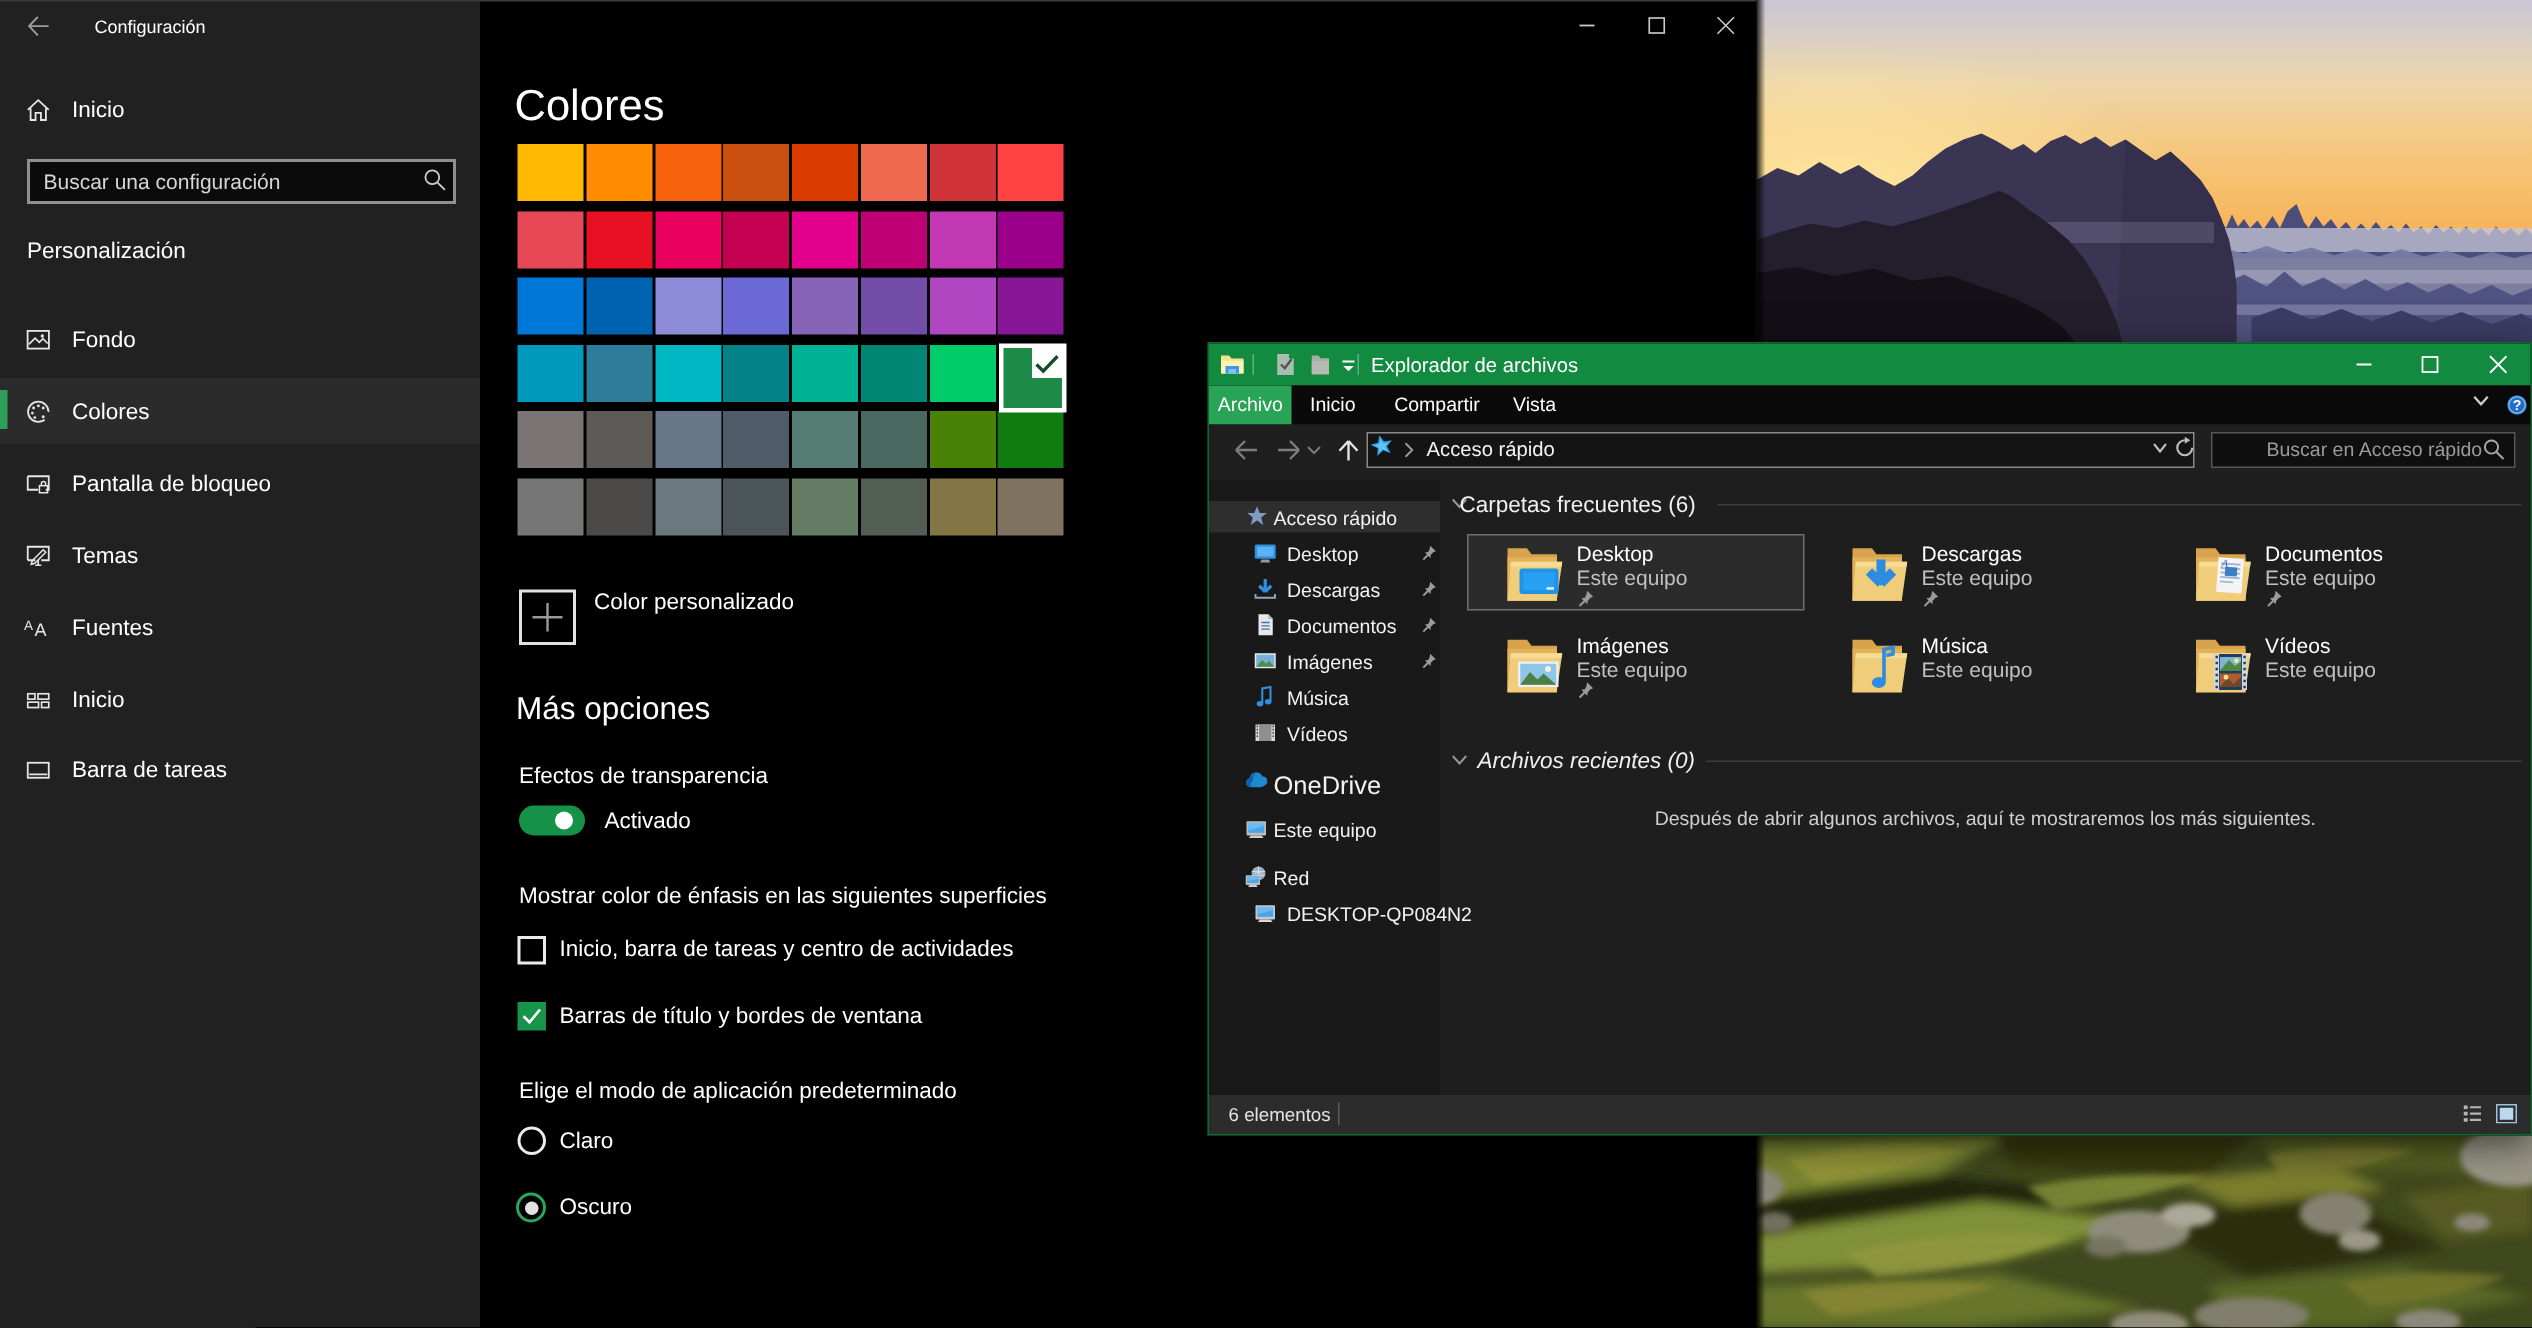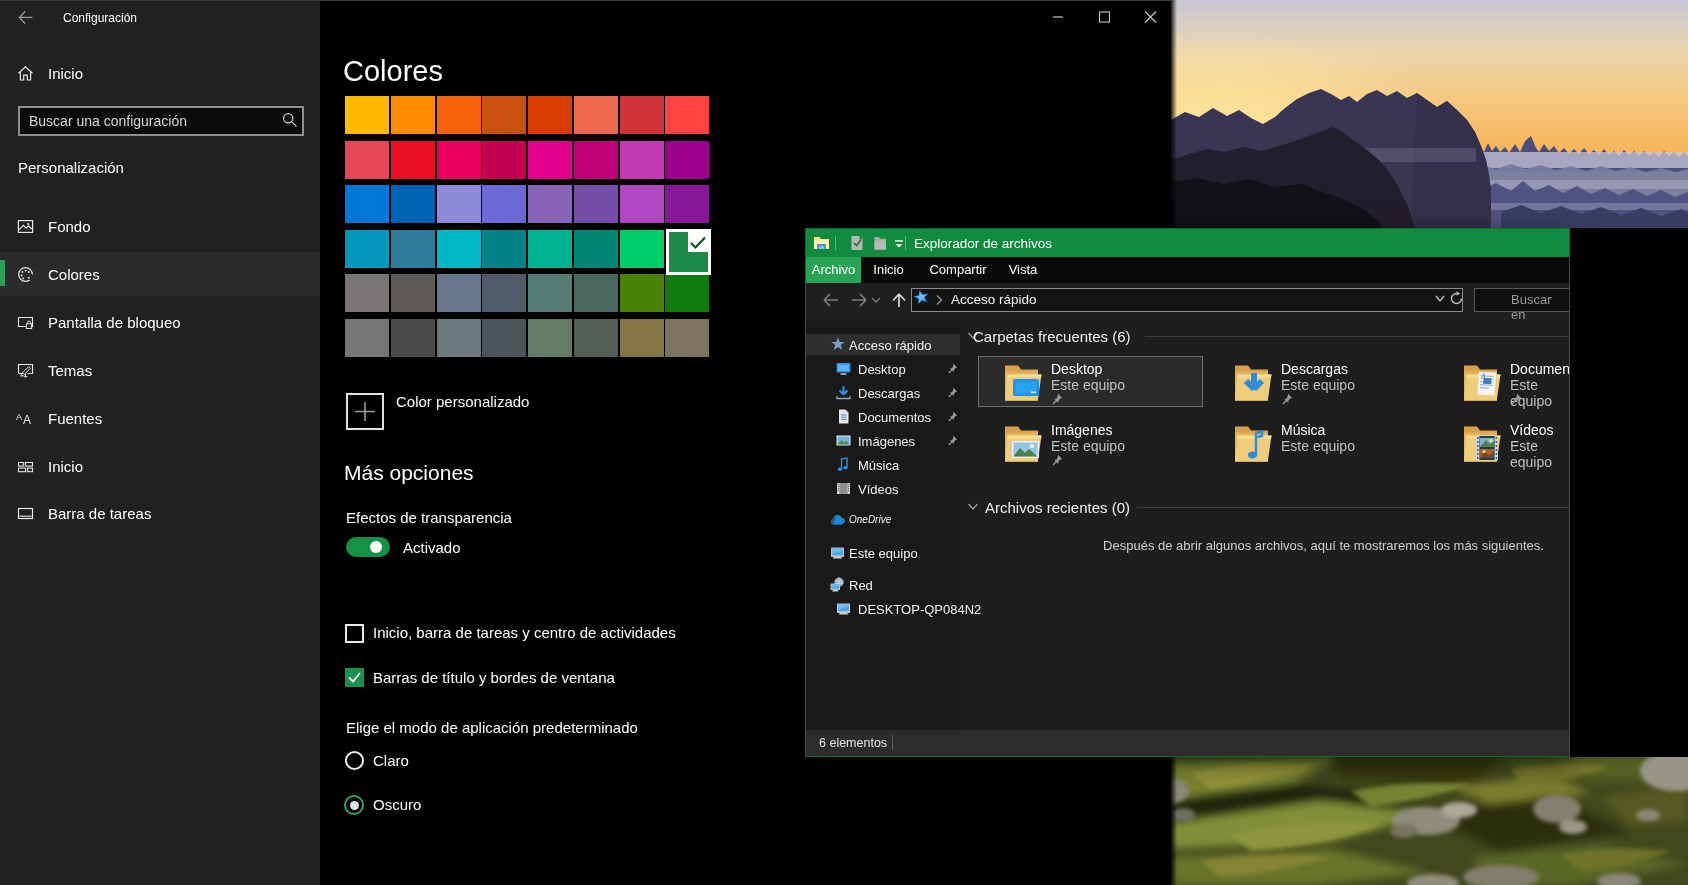--- a/index.html
+++ b/index.html
@@ -250,20 +250,21 @@
 
   <div class="abs" style="left:344px;top:461px;font-size:21px;color:#fff;">Más opciones</div>
 
   <div class="abs" style="left:346px;top:509px;font-size:15px;color:#fff;">Efectos de transparencia</div>
 
   <div class="abs" style="left:346px;top:537px;width:44px;height:20px;border-radius:10px;background:#159148;">
     <div class="abs" style="left:24px;top:4px;width:12px;height:12px;border-radius:50%;background:#fff;"></div>
   </div>
   <div class="abs" style="left:403px;top:539px;font-size:15px;color:#fff;">Activado</div>
 
+  <div class="abs" style="left:346px;top:589px;font-size:15px;color:#fff;">Mostrar color de énfasis en las siguientes superficies</div>
 
   <div class="abs" style="left:345px;top:624px;width:19px;height:19px;border:2px solid #ebebeb;"></div>
   <div class="abs" style="left:373px;top:624px;font-size:15px;color:#fff;">Inicio, barra de tareas y centro de actividades</div>
 
   <div class="abs" style="left:345px;top:668px;width:19px;height:19px;background:#17944a;">
     <svg width="19" height="19" viewBox="0 0 19 19">
         <path d="M4,9.5 L8,13.5 L15,5" stroke="#fff" stroke-width="1.8" fill="none"></path>
       </svg>
   </div>
   <div class="abs" style="left:373px;top:669px;font-size:15px;color:#fff;">Barras de título y bordes de ventana</div>
@@ -271,21 +272,21 @@
   <div class="abs" style="left:346px;top:719px;font-size:15px;color:#fff;">Elige el modo de aplicación predeterminado</div>
 
   <div class="abs" style="left:345px;top:751px;width:19px;height:19px;border-radius:50%;border:2px solid #ebebeb;"></div>
   <div class="abs" style="left:373px;top:752px;font-size:15px;color:#fff;">Claro</div>
 
   <div class="abs" style="left:344px;top:795px;width:20px;height:20px;border-radius:50%;border:2px solid #26a85c;"></div>
   <div class="abs" style="left:349.5px;top:800.5px;width:9px;height:9px;border-radius:50%;background:#e2e2e2;"></div>
   <div class="abs" style="left:373px;top:796px;font-size:15px;color:#fff;">Oscuro</div>
 </div>
 
-<div class="abs" id="explorer" style="left:805px;top:228px;width:765px;height:529px;border:1px solid #0c6b30;background:#1e1e1f;overflow:hidden;box-shadow:0 6px 22px rgba(0,0,0,0.55);">
+<div class="abs" id="explorer" style="left:805px;top:228px;width:883px;height:529px;border:1px solid #0c6b30;background:#1e1e1f;overflow:hidden;box-shadow:0 6px 22px rgba(0,0,0,0.55);">
 
   <div class="abs" style="left:0;top:0;width:881px;height:28px;background:#128b40;"></div>
 
   <svg class="abs" style="left:7px;top:6px;" width="18" height="16" viewBox="0 0 18 16">
     <path d="M1,2 L6.5,2 L8,4 L16,4 L16,14 L1,14 Z" fill="#f7e28a"></path>
     <path d="M1,5.5 L16,5.5 L16,14 L1,14 Z" fill="#fdf3b7"></path>
     <path d="M4,9 L13,9 L13,14 L4,14 Z" fill="#3b99e0"></path>
     <path d="M6,11 L11,11 L11,14 L6,14 Z" fill="#7cc3f2"></path>
   </svg>
   <div class="abs" style="left:29px;top:7px;width:1px;height:14px;background:#5fb37f;"></div>
@@ -410,21 +411,21 @@
       <svg class="abs" style="left:30px;top:252px;" width="15" height="15" viewBox="0 0 15 15">
         <rect x="1" y="2" width="13" height="11" fill="#d8d8d8"></rect>
         <rect x="3.4" y="2" width="8.2" height="11" fill="#8f8f8f"></rect>
         <path d="M1.7,3.2 h1 M1.7,5.4 h1 M1.7,7.6 h1 M1.7,9.8 h1 M12.3,3.2 h1 M12.3,5.4 h1 M12.3,7.6 h1 M12.3,9.8 h1" stroke="#4a4a4a" stroke-width="1.1"></path>
       </svg>
       <div class="abs" style="left:52px;top:253px;font-size:13px;color:#f2f2f2;">Vídeos</div>
       <svg class="abs" style="left:24px;top:284px;" width="15" height="15" viewBox="0 0 15 15">
         <path d="M3.6,11.8 a3,3 0 0 1 -0.5,-5.9 a4.5,4.5 0 0 1 8.6,-1.2 a3.1,3.1 0 0 1 1.2,6 q-0.8,1.1 -2.6,1.1 Z" fill="#1e88d2"></path>
         <path d="M3.6,11.8 a3,3 0 0 1 -0.5,-5.9 a4.5,4.5 0 0 1 4.2,-3 q-2.6,1.8 -2,4.4 q-1.9,1.2 -1.2,4.5 Z" fill="#1060a8"></path>
       </svg>
-      <div class="abs" style="left:43px;top:285px;font-size:10px;color:#f2f2f2;font-style:italic;">OneDrive</div>
+      <div class="abs" style="left:43px;top:285px;font-size:17px;color:#f2f2f2;">OneDrive</div>
       <svg class="abs" style="left:24px;top:316px;" width="15" height="15" viewBox="0 0 15 15">
         <rect x="1" y="2.5" width="13" height="9.5" rx="0.6" fill="#bdbdbd"></rect>
         <rect x="2.2" y="3.6" width="10.6" height="6.6" fill="#49a5ea"></rect>
         <path d="M2.2,3.6 h10.6 v2.2 l-10.6,2.8 Z" fill="#6dbaf2"></path>
         <path d="M4,12 h7 l1.5,1.6 h-10 Z" fill="#cfcfcf"></path>
       </svg>
       <div class="abs" style="left:43px;top:317px;font-size:13px;color:#f2f2f2;">Este equipo</div>
       <svg class="abs" style="left:24px;top:348px;" width="15" height="15" viewBox="0 0 15 15">
         <circle cx="9" cy="5.2" r="4.6" fill="#9ab0c2"></circle>
         <path d="M4.6,4 h8.8 M4.6,6.6 h8.8 M9,0.6 v9.2 M6.5,5.2 a7,7 0 0 1 5,0" stroke="#d8e4ee" stroke-width="0.6" fill="none"></path>
@@ -536,21 +537,21 @@
         <path d="M18,35 L23,29 L27,33 L32,28 L32,35 Z" fill="#6a4a2a"></path>
         <circle cx="22" cy="28.5" r="1.6" fill="#f2e88a"></circle>
   </svg>
       <div class="abs" style="left:704px;top:193px;font-size:14px;color:#fff;">Vídeos</div>
       <div class="abs" style="left:704px;top:209px;font-size:14px;color:#c0c0c0;">Este equipo</div>
     </div>
 
   <svg class="abs" style="left:161px;top:273px;" width="12" height="10" viewBox="0 0 12 10">
     <path d="M1.5,2 L6,7 L10.5,2" stroke="#9a9a9a" stroke-width="1.3" fill="none"></path>
   </svg>
-  <div class="abs" style="left:179px;top:270px;font-size:15px;color:#f0f0f0;">Archivos recientes (0)</div>
+  <div class="abs" style="left:179px;top:270px;font-size:15px;color:#f0f0f0;font-style:italic;">Archivos recientes (0)</div>
   <div class="abs" style="left:331px;top:278px;width:544px;height:1px;background:#3d3d3d;"></div>
 
   <div class="abs" style="left:154px;top:309px;width:727px;text-align:center;font-size:13px;color:#cfcfcf;">Después de abrir algunos archivos, aquí te mostraremos los más siguientes.</div>
 
   <div class="abs" style="left:0;top:501px;width:881px;height:26px;background:#2c2c2c;"></div>
   <div class="abs" style="left:13px;top:507px;font-size:12.5px;color:#e3e3e3;">6 elementos</div>
   <div class="abs" style="left:86px;top:506px;width:1px;height:15px;background:#5a5a5a;"></div>
   <svg class="abs" style="left:836px;top:507px;" width="13" height="13" viewBox="0 0 13 13">
     <rect x="0.5" y="1" width="2.6" height="2.4" fill="#b5b5b5"></rect>
       <rect x="0.5" y="5.2" width="2.6" height="2.4" fill="#b5b5b5"></rect>

